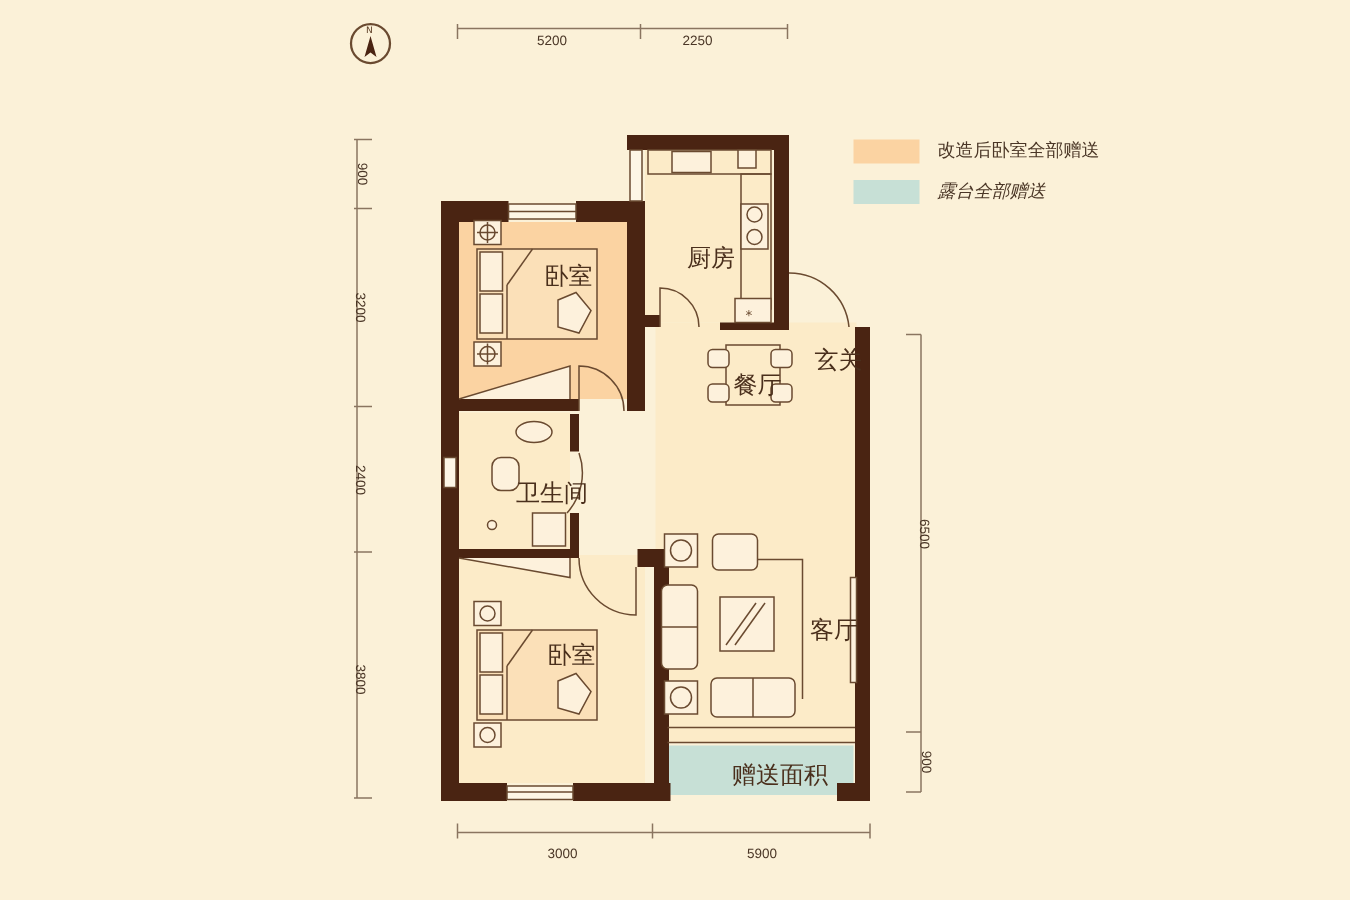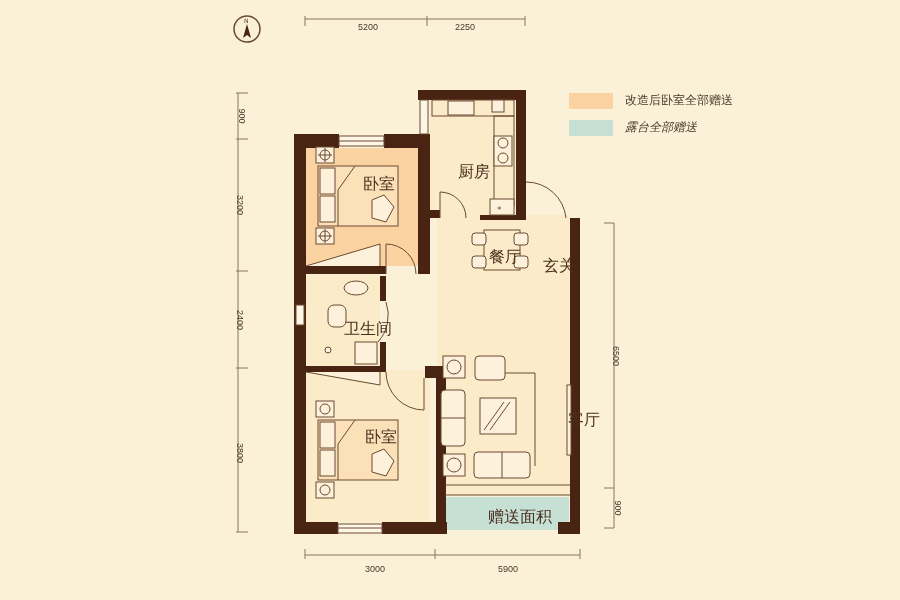--- a/index.html
+++ b/index.html
@@ -187,24 +187,24 @@
 <span class="dim vdim" style="left:234px;top:111px;">900</span>
 <span class="dim vdim" style="left:230px;top:200px;">3200</span>
 <span class="dim vdim" style="left:230px;top:315px;">2400</span>
 <span class="dim vdim" style="left:230px;top:448px;">3800</span>
 <span class="dim vdim" style="left:606px;top:351px;">6500</span>
 <span class="dim vdim" style="left:610px;top:503px;">900</span>
 
 <span class="room-label" style="left:363px;top:174px;">卧室</span>
 <span class="room-label" style="left:458px;top:162px;">厨房</span>
 <span class="room-label" style="left:489px;top:247px;">餐厅</span>
-<span class="room-label" style="left:543px;top:256px;">玄关</span>
+<span class="room-label" style="left:543px;top:230px;">玄关</span>
 <span class="room-label" style="left:344px;top:319px;text-align:center;">卫生间</span>
 <span class="room-label" style="left:365px;top:427px;">卧室</span>
-<span class="room-label" style="left:540px;top:410px;margin-left:28px;">客厅</span>
+<span class="room-label" style="left:540px;top:410px;">客厅</span>
 <span class="room-label" style="left:488px;top:507px;">赠送面积</span>
 
 <div class="legend-item" style="left:569px;top:92px;">
   <span class="swatch" style="background:#fbd3a2;"></span>
   <span>改造后卧室全部赠送</span>
 </div>
 <div class="legend-item" style="left:569px;top:119px;font-style:italic;">
   <span class="swatch" style="background:#c7e0d6;"></span>
   <span>露台全部赠送</span>
 </div>

